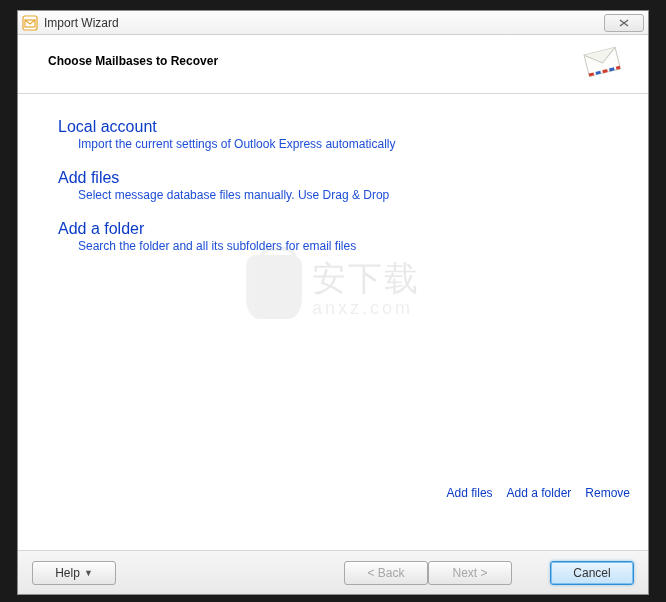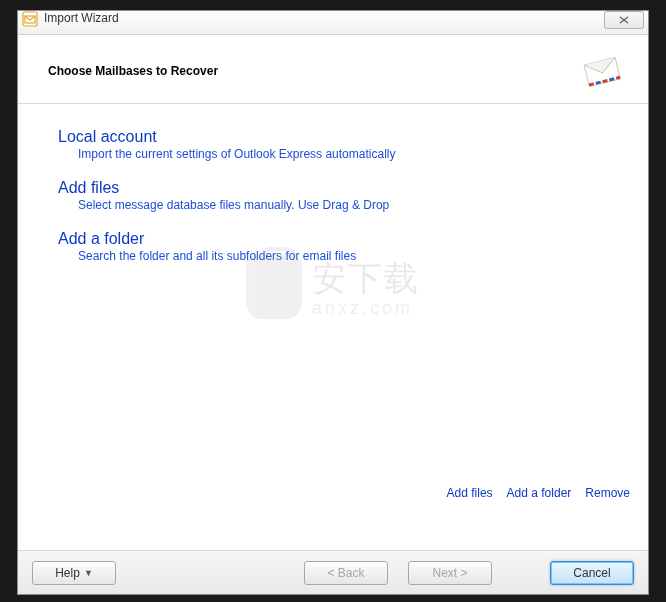--- a/index.html
+++ b/index.html
@@ -18,21 +18,21 @@
   background: #fff;
   border: 1px solid #8b8b8b;
   display: flex;
   flex-direction: column;
 }
 .titlebar {
   height: 24px;
   background: linear-gradient(to bottom, #fdfdfd, #f0f0f0);
   border-bottom: 1px solid #d0d0d0;
   display: flex;
-  align-items: flex-start;
+  align-items: center;
   padding: 0 4px;
 }
 .titlebar-icon {
   width: 16px; height: 16px;
   margin-right: 6px;
   display: flex; align-items: center; justify-content: center;
 }
 .titlebar-title { color: #333; font-size: 12px; }
 .titlebar-spacer { flex: 1; }
 .close-btn {
@@ -44,21 +44,21 @@
   font-size: 11px; color: #555;
   cursor: pointer;
 }
 .content {
   flex: 1;
   display: flex;
   flex-direction: column;
   position: relative;
 }
 .header-section {
-  padding: 18px 24px 14px 30px;
+  padding: 8px 24px 14px 30px;
   border-bottom: 1px solid #d8d8d8;
   display: flex;
   align-items: center;
 }
 .header-title {
   font-weight: bold;
   font-size: 12px;
   color: #000;
 }
 .header-spacer { flex: 1; }
@@ -118,21 +118,21 @@
   font-size: 12px;
   cursor: pointer;
 }
 .footer {
   height: 44px;
   background: linear-gradient(to bottom, #f6f6f6, #e9e9e9);
   border-top: 1px solid #d6d6d6;
   display: flex;
   align-items: center;
   padding: 0 14px;
-  gap: 20px;
+  gap: 0;
 }
 .footer-spacer { flex: 1; }
 .btn {
   min-width: 84px;
   height: 24px;
   border: 1px solid #a8a8a8;
   border-radius: 3px;
   background: linear-gradient(to bottom, #fdfdfd, #e6e6e6);
   font-size: 12px;
   color: #333;

